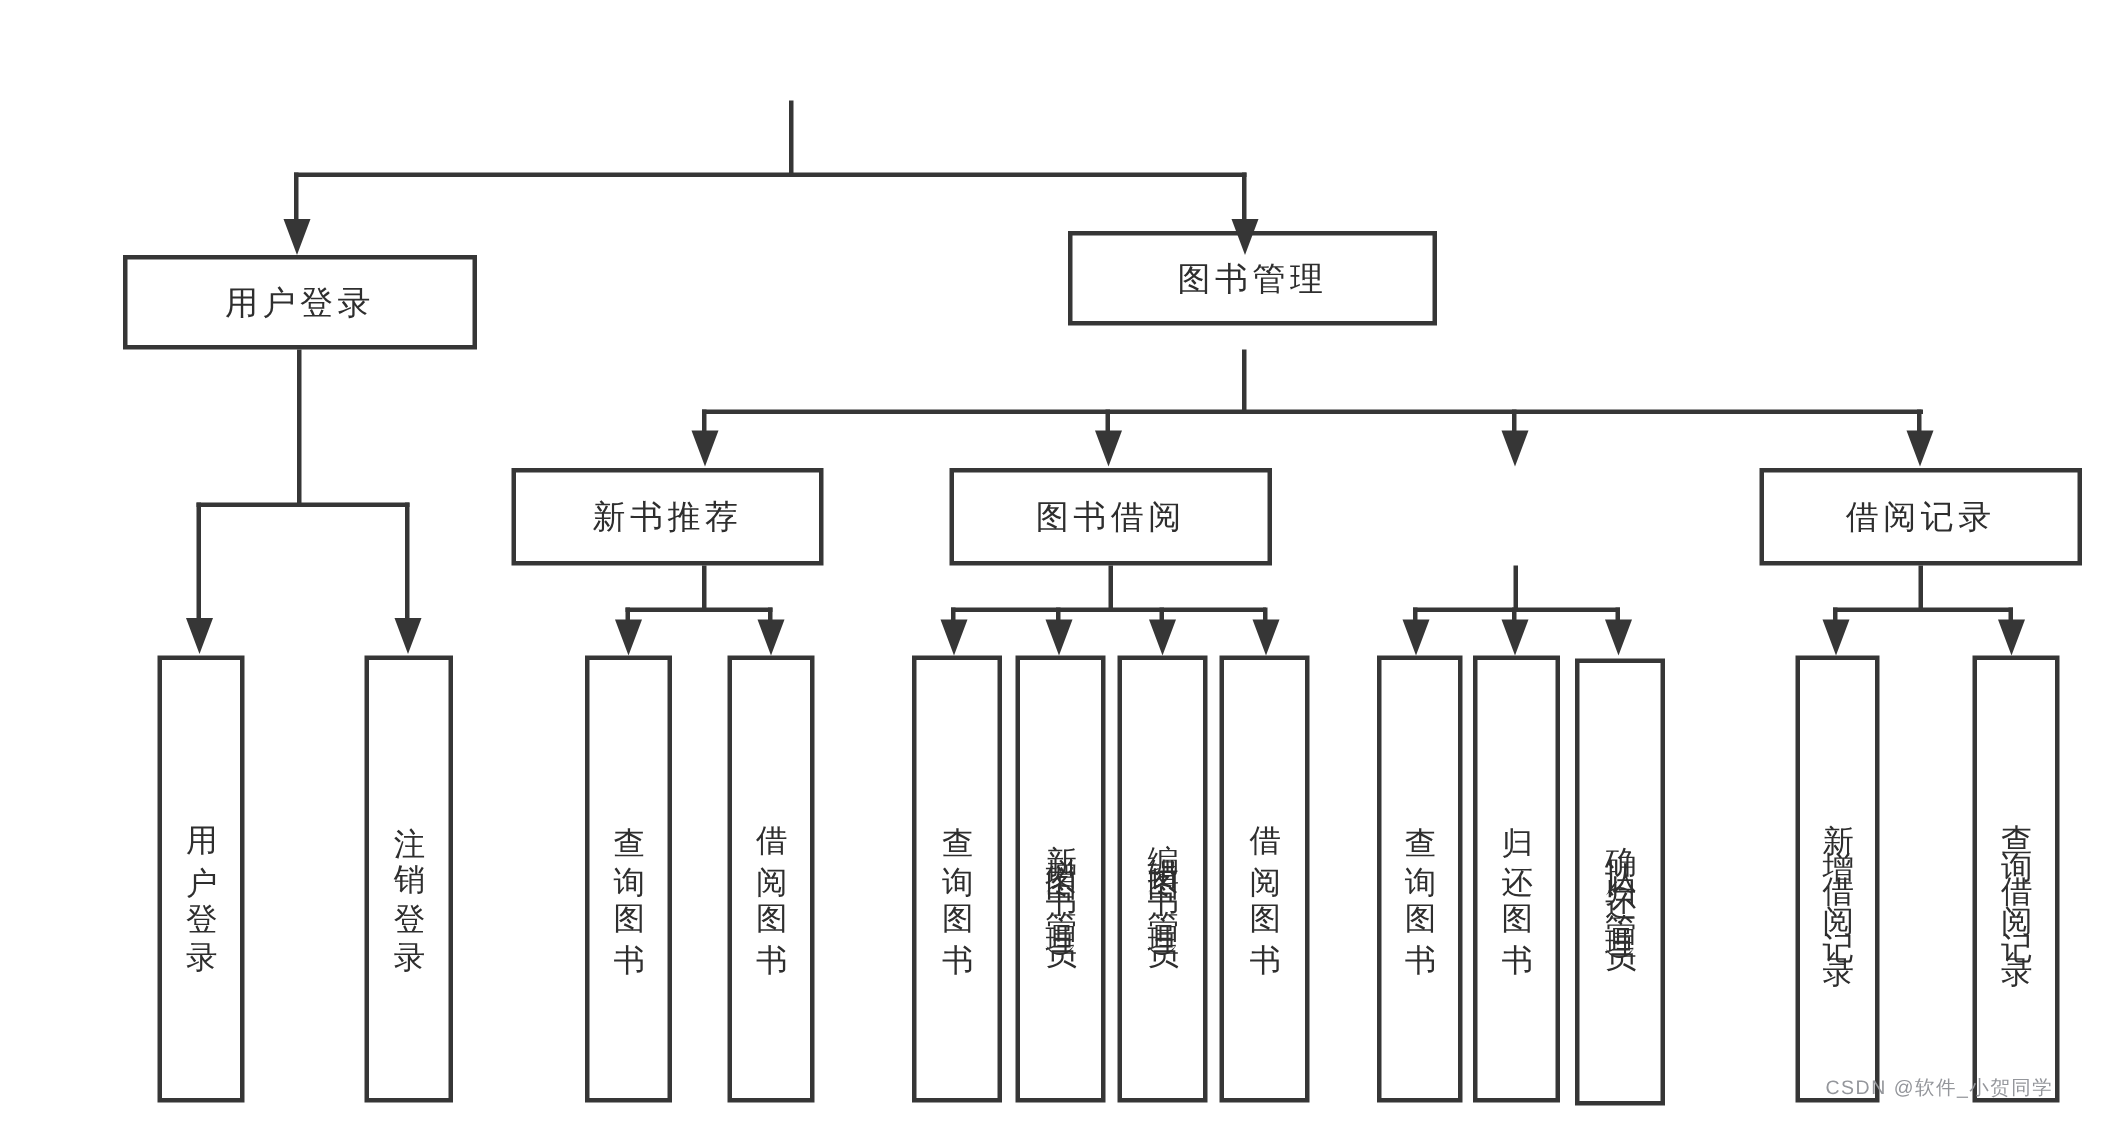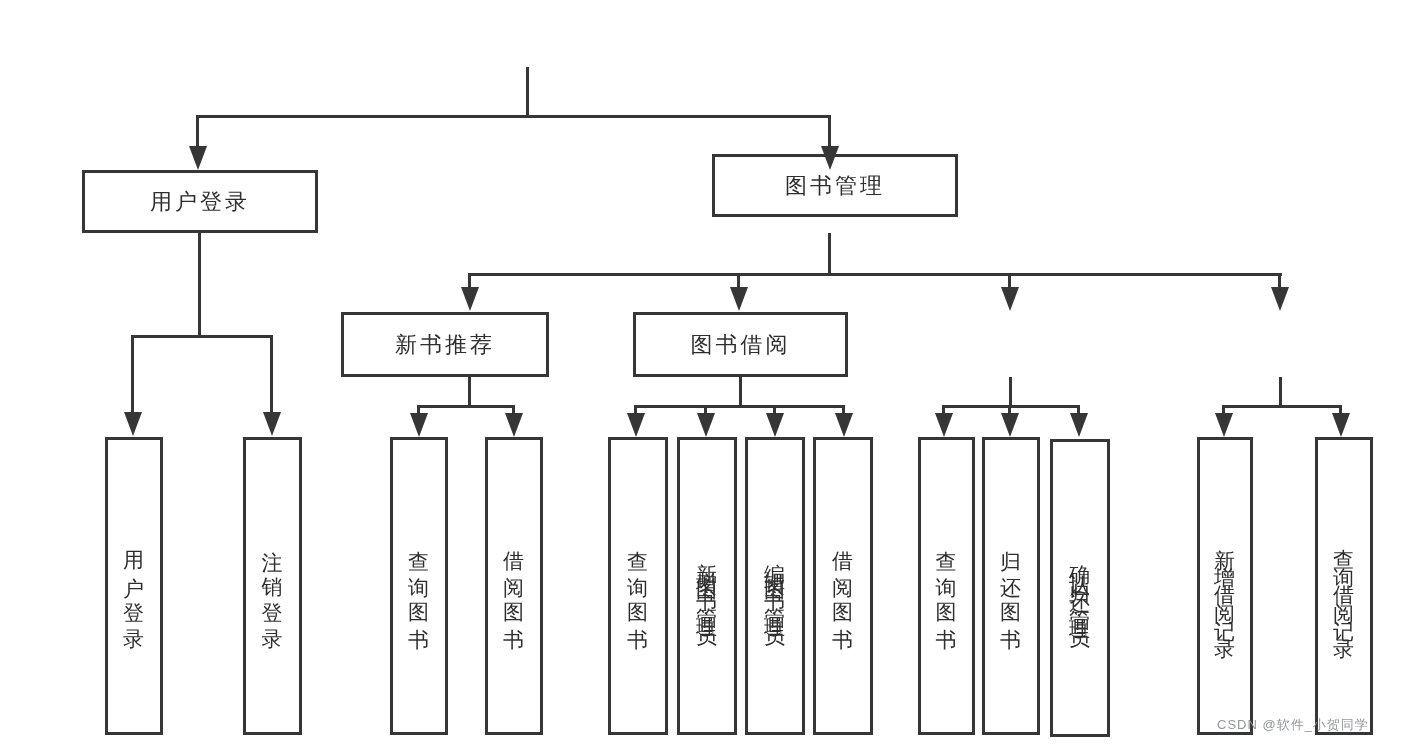--- a/index.html
+++ b/index.html
@@ -50,20 +50,23 @@
   </div>
   <div class="box h" style="left:712px;top:154px;width:246px;height:63px">
     <span>图书管理</span>
   </div>
 
   <div class="box h" style="left:341px;top:312px;width:208px;height:65px">
     <span>新书推荐</span>
   </div>
   <div class="box h" style="left:633px;top:312px;width:215px;height:65px">
     <span>图书借阅</span>
+  </div>
+  <div class="box h" style="left:1173px;top:312px;width:215px;height:65px">
+    <span>借阅记录</span>
   </div>
 
   <div class="box v ls4" style="left:105px;top:437px;width:58px;height:298px">
     <span>用户登录</span>
   </div>
   <div class="box v ls4" style="left:243px;top:437px;width:59px;height:298px">
     <span>注销登录</span>
   </div>
 
   <div class="box v ls4" style="left:390px;top:437px;width:58px;height:298px">

